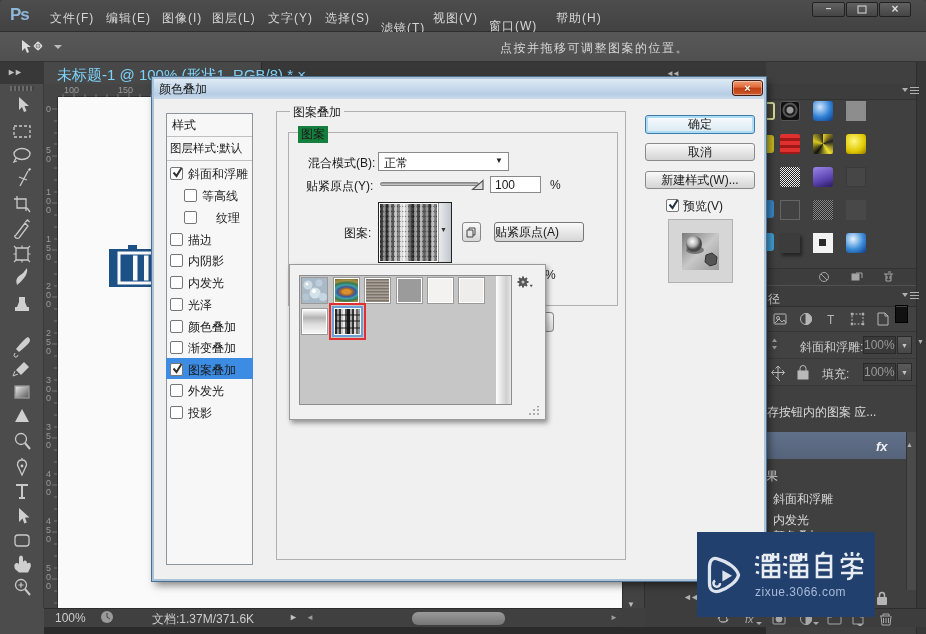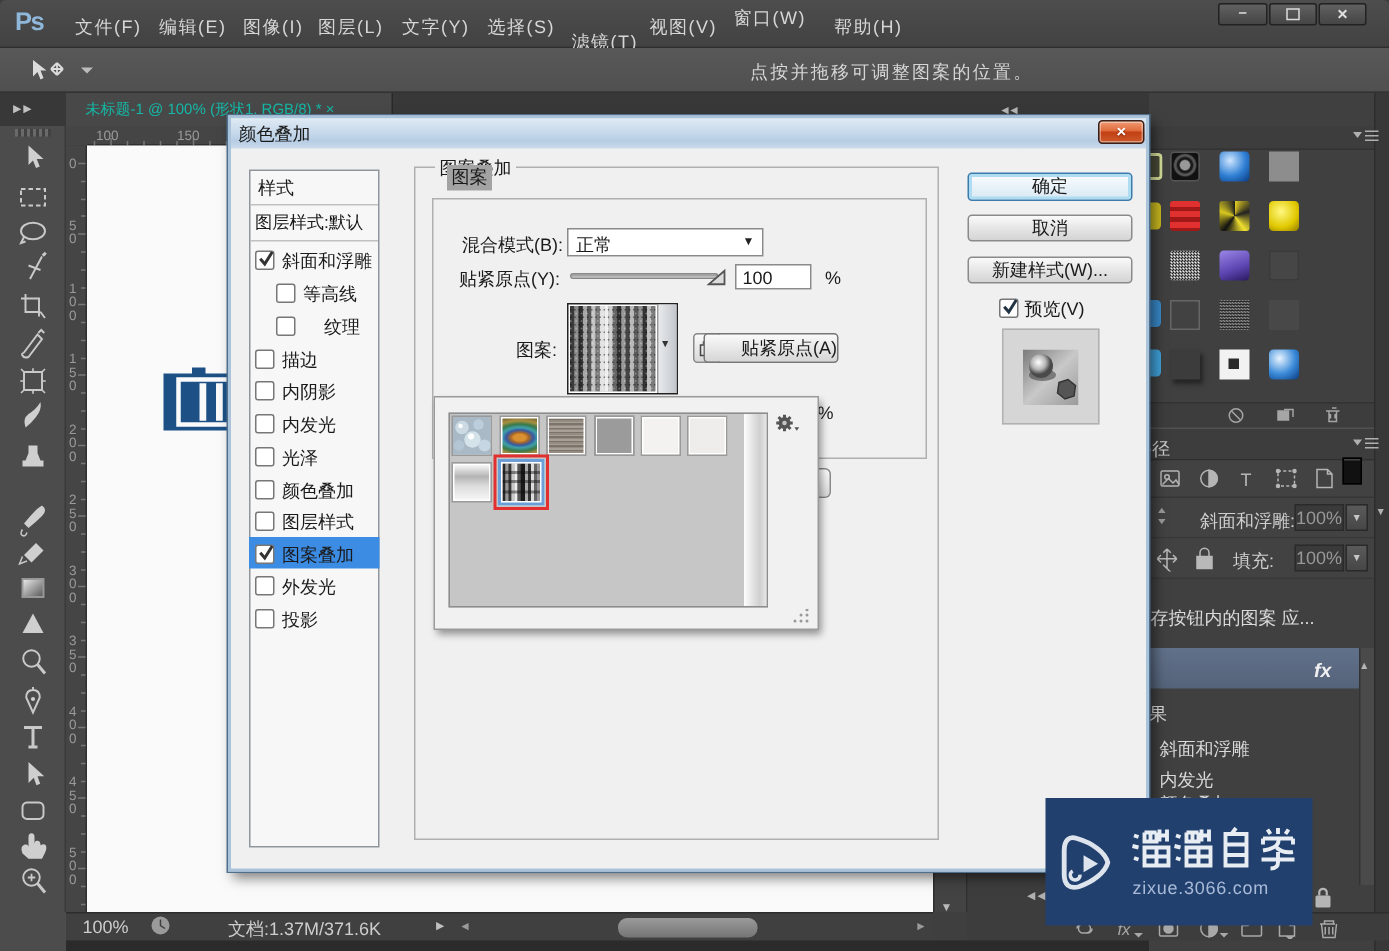--- a/index.html
+++ b/index.html
@@ -13,40 +13,40 @@
 <div class="a" style="left:0;top:0;width:926px;height:32px;background:linear-gradient(#4d4d4d,#424242);border-bottom:1px solid #2e2e2e;border-radius:4px 4px 0 0"></div>
 <div class="a" style="left:10px;top:5px;font-size:17px;font-weight:bold;color:#8fb7da;letter-spacing:-1px">Ps</div>
 <div class="a tx" style="left:50px;top:10px">文件(F)</div>
 <div class="a tx" style="left:106px;top:10px">编辑(E)</div>
 <div class="a tx" style="left:162px;top:10px">图像(I)</div>
 <div class="a tx" style="left:212px;top:10px">图层(L)</div>
 <div class="a tx" style="left:268px;top:10px">文字(Y)</div>
 <div class="a tx" style="left:325px;top:10px">选择(S)</div>
 <div class="a tx" style="left:381px;top:20px">滤镜(T)</div>
 <div class="a tx" style="left:433px;top:10px">视图(V)</div>
-<div class="a tx" style="left:489px;top:4px">窗口(W)</div>
+<div class="a tx" style="left:489px;top:18px">窗口(W)</div>
 <div class="a tx" style="left:556px;top:10px">帮助(H)</div>
 
 <div class="a" style="left:812px;top:2px;width:33px;height:15px;background:linear-gradient(#616161,#454545);border:1px solid #222;border-radius:2px;color:#ddd;font-size:10px;text-align:center;line-height:12px;font-weight:bold">–</div>
 <div class="a" style="left:846px;top:2px;width:32px;height:15px;background:linear-gradient(#616161,#454545);border:1px solid #222;border-radius:2px"><svg width="30" height="13">
       <rect x="11" y="3" width="8" height="7" fill="none" stroke="#ddd"></rect>
     </svg></div>
 <div class="a" style="left:879px;top:2px;width:32px;height:15px;background:linear-gradient(#616161,#454545);border:1px solid #222;border-radius:2px;color:#ddd;font-size:12px;text-align:center;line-height:13px;font-weight:bold">×</div>
 
 <div class="a" style="left:0;top:32px;width:926px;height:30px;background:linear-gradient(#585858,#505050);border-bottom:1px solid #333"></div>
 <svg class="a" style="left:14px;top:36px" width="60" height="22" viewBox="0 0 60 22">
 <path d="M8 4 L8 15 L11 12 L13 17 L15 16 L13 11 L17 11 Z" fill="#dcdcdc"></path>
 <path d="M24 6 v8 M20 10 h8 M24 6 l-2 2 M24 6 l2 2 M24 14 l-2 -2 M24 14 l2 -2 M20 10 l2 -2 M20 10 l2 2 M28 10 l-2 -2 M28 10 l-2 2" stroke="#dcdcdc" stroke-width="1.2" fill="none"></path>
 <path d="M40 9 l4 4 4-4 z" fill="#bbb"></path>
 </svg>
 <div class="a tx" style="left:500px;top:40px;letter-spacing:1.5px">点按并拖移可调整图案的位置。</div>
 
 <div class="a" style="left:0;top:62px;width:926px;height:22px;background:#383838"></div>
 <div class="a" style="left:44px;top:62px;width:218px;height:22px;background:#484848;border-right:1px solid #2a2a2a"></div>
-<div class="a" style="left:57px;top:66px;color:#14b8a6;font-size:10px;white-space:nowrap;width:690px;overflow:hidden">未标题-1 @ 100% (形状1, RGB/8) * ×</div>
+<div class="a" style="left:57px;top:66px;color:#7dd3fc;font-size:15px;white-space:nowrap;width:690px;overflow:hidden">未标题-1 @ 100% (形状1, RGB/8) * ×</div>
 <div class="a" style="left:666px;top:69px;color:#b5b5b5;font-size:8px;letter-spacing:-2px">◄◄</div>
 <div class="a" style="left:905px;top:67px;color:#b5b5b5;font-size:8px;letter-spacing:-2px">►►</div>
 <div class="a" style="left:7px;top:67px;color:#c0c0c0;font-size:9px;letter-spacing:-2px">►►</div>
 
 <div class="a" style="left:0;top:84px;width:44px;height:550px;background:#4c4c4c;border-right:1px solid #3a3a3a"></div>
 <div class="a" style="left:10px;top:86px;width:24px;height:5px;background:repeating-linear-gradient(90deg,#6a6a6a 0 2px,#424242 2px 4px)"></div>
 <svg class="a" style="left:0;top:95px" width="44" height="516" viewBox="0 0 44 516" fill="none" stroke="#c9c9c9" stroke-width="1.3">
 <defs>
       <linearGradient id="gr1" x1="0" y1="0" x2="1" y2="1">
         <stop offset="0" stop-color="#eee"></stop>
@@ -355,36 +355,36 @@
 <div class="li" style="left:188px;top:232px">描边</div>
 <div class="cb" style="left:170px;top:254px"></div>
 <div class="li" style="left:188px;top:253px">内阴影</div>
 <div class="cb" style="left:170px;top:276px"></div>
 <div class="li" style="left:188px;top:275px">内发光</div>
 <div class="cb" style="left:170px;top:298px"></div>
 <div class="li" style="left:188px;top:297px">光泽</div>
 <div class="cb" style="left:170px;top:320px"></div>
 <div class="li" style="left:188px;top:319px">颜色叠加</div>
 <div class="cb" style="left:170px;top:341px"></div>
-<div class="li" style="left:188px;top:340px">图层样式</div>
+<div class="li" style="left:188px;top:340px">渐变叠加</div>
 <div class="cb" style="left:170px;top:363px">
     <svg width="13" height="13" viewBox="0 0 13 13">
       <path d="M2.5 6.5 l3 3.5 5-8" stroke="#333" stroke-width="2" fill="none"></path>
     </svg>
   </div>
 <div class="li" style="left:188px;top:362px">图案叠加</div>
 <div class="cb" style="left:170px;top:384px"></div>
 <div class="li" style="left:188px;top:383px">外发光</div>
 <div class="cb" style="left:170px;top:406px"></div>
 <div class="li" style="left:188px;top:405px">投影</div>
 
 <div class="a" style="left:276px;top:111px;width:350px;height:449px;border:1px solid #b0b0b0"></div>
 <div class="a dk" style="left:290px;top:104px;background:#f0f0f0;padding:0 3px">图案叠加</div>
 <div class="a" style="left:288px;top:132px;width:330px;height:174px;border:1px solid #b0b0b0"></div>
-<div class="a dk" style="left:298px;top:110px;background:#a3a3a3;padding:0 3px">图案</div>
+<div class="a dk" style="left:298px;top:126px;background:#15803d;padding:0 3px">图案</div>
 
 <div class="a dk" style="left:308px;top:155px">混合模式(B):</div>
 <div class="a" style="left:378px;top:152px;width:131px;height:19px;background:#fff;border:1px solid #8a8a8a"></div>
 <div class="a dk" style="left:384px;top:155px">正常</div>
 <div class="a" style="left:495px;top:156px;color:#222;font-size:8px">▼</div>
 
 <div class="a dk" style="left:306px;top:178px">贴紧原点(Y):</div>
 <div class="a" style="left:380px;top:182px;width:99px;height:4px;border-radius:2px;background:linear-gradient(#8a8a8a,#d5d5d5);border:1px solid #888"></div>
 <svg class="a" style="left:471px;top:179px" width="14" height="12" viewBox="0 0 14 12">
     <path d="M1.5 10.5 L12 10.5 L12 1.5 Z" fill="#dcdcdc" stroke="#555" stroke-width="1.2"></path>
@@ -423,21 +423,21 @@
 <g stroke="#fff" stroke-width="1" stroke-dasharray="1 2.6" opacity=".35">
 <path d="M0 5 h57 M0 10 h57 M0 15 h57 M0 20 h57 M0 25 h57 M0 30 h57 M0 35 h57 M0 40 h57 M0 45 h57 M0 50 h57 M0 55 h57"></path>
     </g>
 </svg>
 <div class="a" style="left:438px;top:203px;width:13px;height:59px;background:linear-gradient(90deg,#e8eaec,#c2c6cc);border-left:1px solid #999"></div>
 <div class="a" style="left:440px;top:226px;color:#333;font-size:7px">▼</div>
 <div class="a" style="left:462px;top:222px;width:19px;height:20px;border-radius:3px;background:linear-gradient(#fafafa,#d8d8d8);border:1px solid #888"></div>
 <svg class="a" style="left:466px;top:227px" width="11" height="11" viewBox="0 0 11 11" fill="none" stroke="#444">
     <path d="M1 3 h6 v7 h-6 z M3 3 v-2 h6 v7 h-2"></path>
   </svg>
-<div class="a" style="left:469px;top:222px;width:90px;height:20px;border-radius:3px;background:linear-gradient(#fafafa,#d6d6d6);border:1px solid #777;color:#1a1a1a;text-align:right;line-height:18px">贴紧原点(A)</div>
+<div class="a" style="left:494px;top:222px;width:90px;height:20px;border-radius:3px;background:linear-gradient(#fafafa,#d6d6d6);border:1px solid #777;color:#1a1a1a;text-align:left;line-height:18px">贴紧原点(A)</div>
 
 <div class="a dk" style="left:545px;top:268px">%</div>
 <div class="a" style="left:540px;top:312px;width:14px;height:20px;border-radius:0 4px 4px 0;background:linear-gradient(#fafafa,#d6d6d6);border:1px solid #888;border-left:none"></div>
 
 <div class="a" style="left:645px;top:115px;width:110px;height:19px;border-radius:3px;background:linear-gradient(#fbfdfe,#eaf3f9 45%,#d8e8f2);border:1px solid #3c7cab;box-shadow:inset 0 0 0 2px #aedcf2;color:#1a1a1a;text-align:center;line-height:17px">确定</div>
 <div class="a" style="left:645px;top:143px;width:110px;height:18px;border-radius:3px;background:linear-gradient(#fafafa,#e8e8e8 45%,#d4d4d4);border:1px solid #8a8a8a;color:#1a1a1a;text-align:center;line-height:16px">取消</div>
 <div class="a" style="left:645px;top:171px;width:110px;height:18px;border-radius:3px;background:linear-gradient(#fafafa,#e8e8e8 45%,#d4d4d4);border:1px solid #8a8a8a;color:#1a1a1a;text-align:center;line-height:16px">新建样式(W)...</div>
 <div class="cb" style="left:666px;top:199px">
     <svg width="13" height="13" viewBox="0 0 13 13">
       <path d="M2.5 6.5 l3 3.5 5-8" stroke="#234" stroke-width="2" fill="none"></path>

